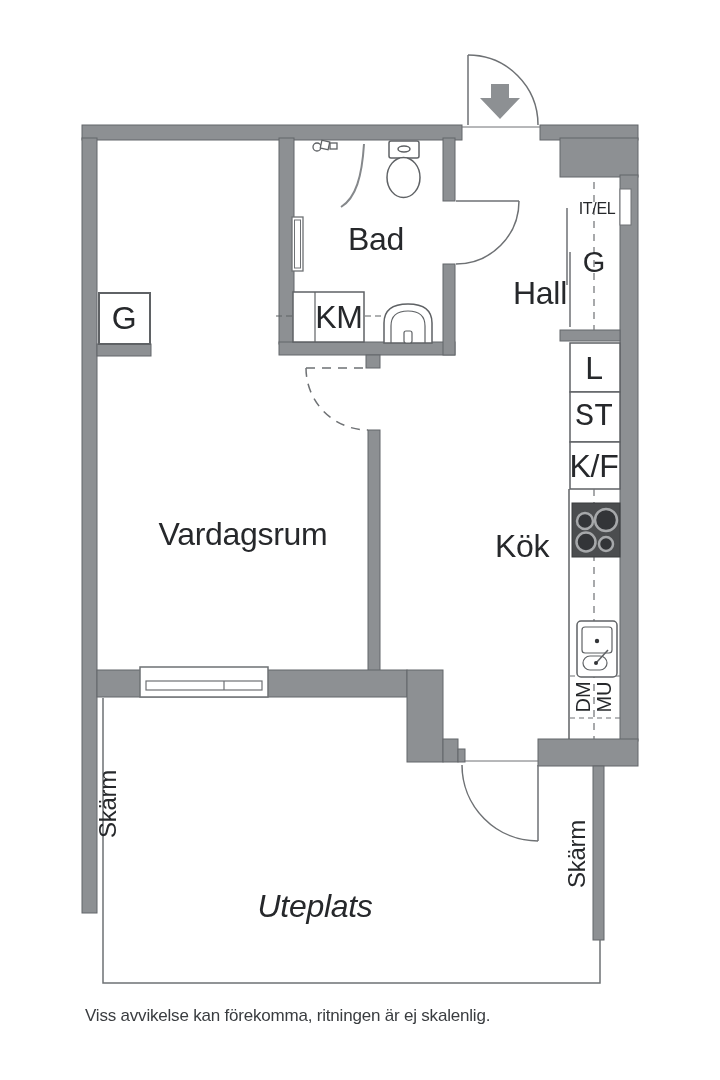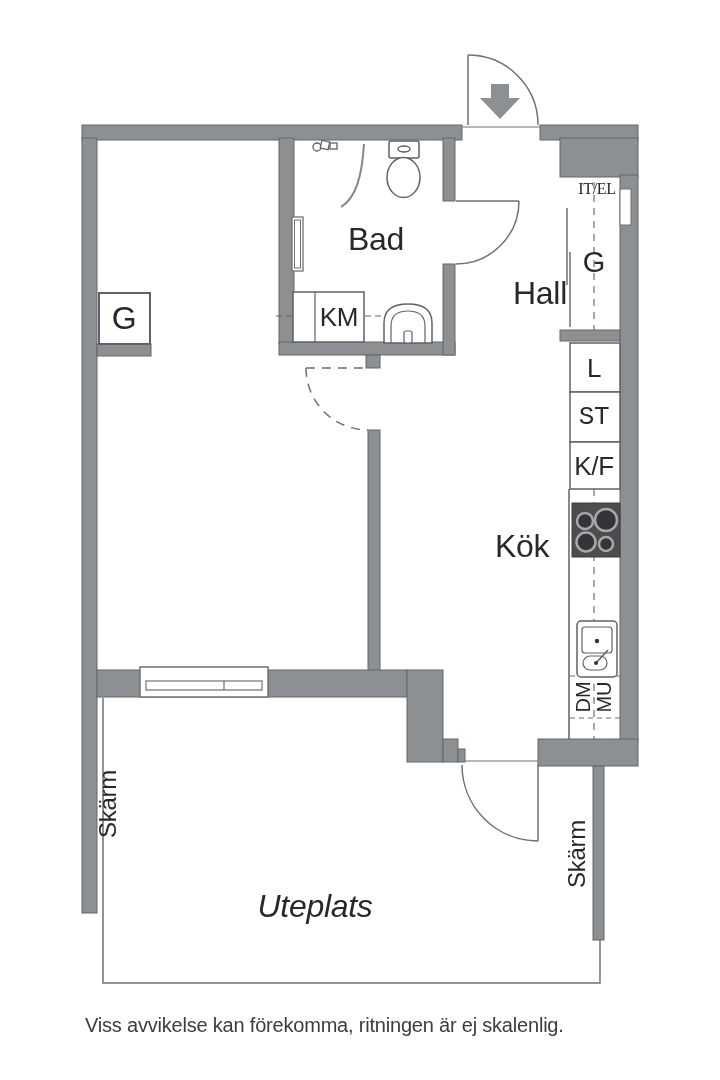--- a/index.html
+++ b/index.html
@@ -3,25 +3,25 @@
 <meta charset="utf-8">
 <style>
   html,body{margin:0;padding:0;background:#ffffff;}
   #plan{position:relative;width:720px;height:1080px;background:#ffffff;overflow:hidden;
         font-family:"Liberation Sans",sans-serif;}
   #plan svg{position:absolute;left:0;top:0;}
   .lbl{position:absolute;transform:translate(-50%,-50%);color:#26282b;
        font-size:32px;letter-spacing:-0.3px;white-space:nowrap;line-height:1;}
   .lbl-rot{transform:translate(-50%,-50%) rotate(-90deg);}
   .sm{font-size:16px;}
-  .cab{font-size:26px;}
+  .cab{font-size:32px;}
   .appl{font-size:20px;letter-spacing:0;}
   .skarm{font-size:24px;}
   .disclaimer{position:absolute;left:85px;top:1006px;transform:none;
-       font-size:20px;color:#3a3d40;letter-spacing:-0.2px;margin-top:8px;}
+       font-size:17px;color:#3a3d40;letter-spacing:-0.2px;}
 </style>
 </head>
 <body>
 
 <div id="plan">
 
 <svg width="720" height="1080" viewBox="0 0 720 1080">
 
   <g fill="#8d9093" stroke="#63666a" stroke-width="1">
     <rect x="82" y="125" width="380" height="15"></rect>
@@ -137,28 +137,29 @@
 
   <g fill="#ffffff" stroke="#5f6265">
     <path d="M384,343 L384,323 Q384,304 408,304 Q432,304 432,323 L432,343 Z" stroke-width="1.5"></path>
     <path d="M391,343 L391,326 Q391,311 408,311 Q425,311 425,326 L425,343" fill="none" stroke-width="1.2"></path>
     <rect x="404" y="331" width="8" height="12" rx="2" stroke-width="1.2"></rect>
   </g>
 
   <rect x="99" y="293" width="51" height="51" fill="#ffffff" stroke="#5f6265" stroke-width="2"></rect>
 </svg>
 
+<div class="lbl" style="left:243px;top:534px;">Vardagsrum</div>
 <div class="lbl" style="left:376px;top:239px;">Bad</div>
 <div class="lbl" style="left:540px;top:293px;">Hall</div>
 <div class="lbl" style="left:522px;top:546px;">Kök</div>
 <div class="lbl" style="left:315px;top:906px;font-style:italic;">Uteplats</div>
 
 <div class="lbl" style="left:124px;top:318px;">G</div>
 <div class="lbl" style="left:594px;top:262px;font-size:29px;">G</div>
-<div class="lbl sm" style="left:597px;top:189px;font-family:Liberation Serif, serif;">IT/EL</div>
+<div class="lbl sm" style="left:597px;top:209px;">IT/EL</div>
 <div class="lbl cab" style="left:339px;top:317px;">KM</div>
 <div class="lbl cab" style="left:594px;top:368px;">L</div>
 <div class="lbl cab" style="left:594px;top:417px;font-family:Liberation Mono, monospace;">ST</div>
 <div class="lbl cab" style="left:594px;top:466px;">K/F</div>
 
 <div class="lbl lbl-rot appl" style="left:583px;top:697px;">DM</div>
 <div class="lbl lbl-rot appl" style="left:604px;top:697px;">MU</div>
 
 <div class="lbl lbl-rot skarm" style="left:108px;top:804px;">Skärm</div>
 <div class="lbl lbl-rot skarm" style="left:577px;top:854px;">Skärm</div>

